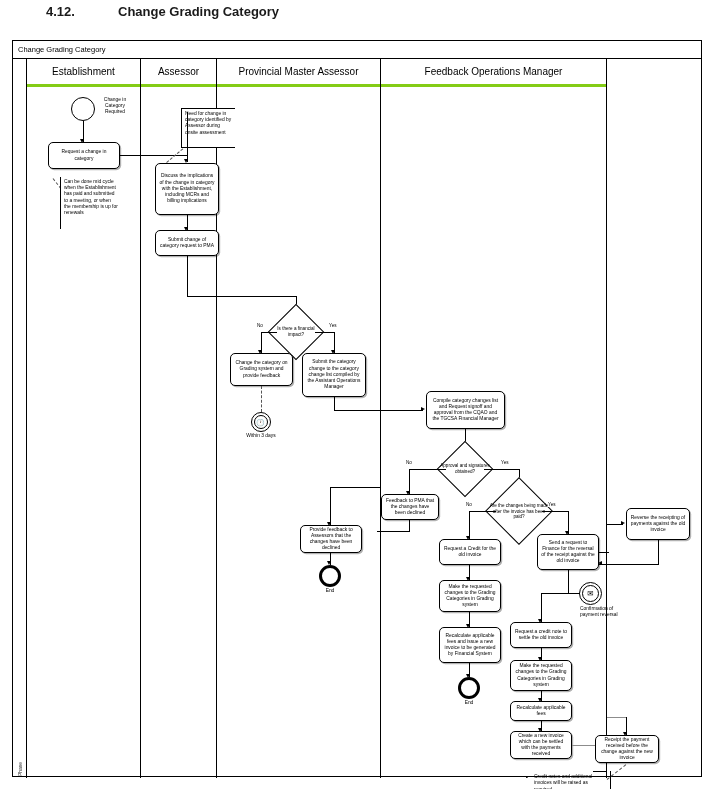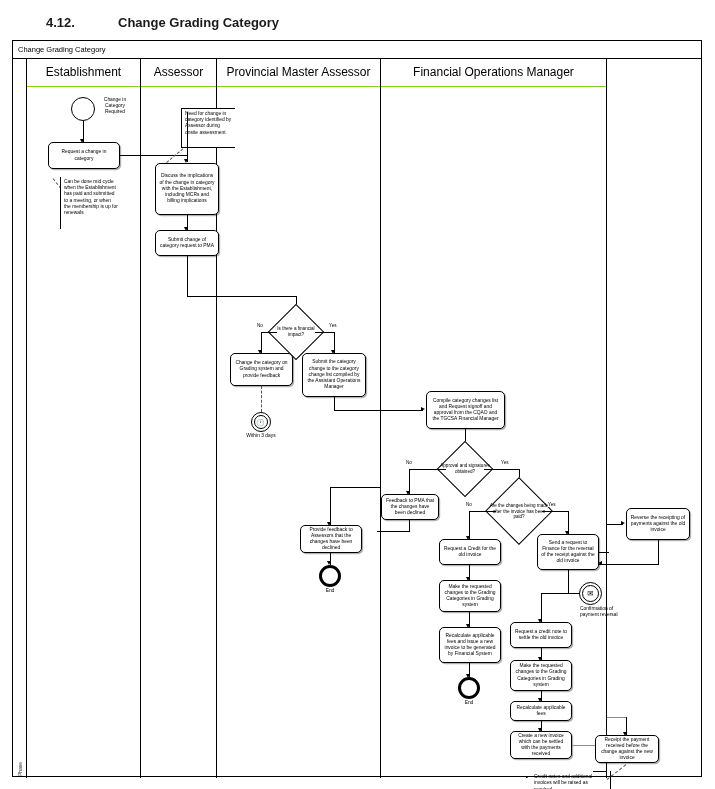--- a/index.html
+++ b/index.html
@@ -1,34 +1,34 @@
 <!DOCTYPE html>
 <html><head>
 <meta charset="utf-8">
 <style>
   html,body{margin:0;padding:0;background:#fff;}
   body{width:715px;height:789px;position:relative;font-family:"Liberation Sans",sans-serif;color:#000;}
 
   
-  #doc-heading{position:absolute;left:0;top:14px;width:715px;height:34px;}
+  #doc-heading{position:absolute;left:0;top:3px;width:715px;height:34px;}
   #doc-heading .num{position:absolute;left:46px;top:1px;font-size:13px;font-weight:bold;color:#1a1a1a;}
   #doc-heading .ttl{position:absolute;left:118px;top:1px;font-size:13px;font-weight:bold;color:#1a1a1a;}
 
   
   #pool{position:absolute;left:12px;top:40px;width:690px;height:737px;border:1px solid #000;box-sizing:border-box;}
   #pool-title{position:absolute;left:0;top:0;width:100%;height:18px;line-height:18px;
               font-size:7.5px;padding-left:5px;box-sizing:border-box;border-bottom:1px solid #000;}
   #pool-vert{position:absolute;left:0;top:18px;width:14px;height:719px;border-right:1px solid #000;box-sizing:border-box;}
   #pool-vert span{position:absolute;left:-9px;bottom:6px;width:32px;font-size:5px;
                   transform:rotate(-90deg);transform-origin:center;text-align:center;color:#333;}
 
   .lane{position:absolute;top:18px;height:719px;box-sizing:border-box;border-right:1px solid #000;}
   .lane:last-of-type{border-right:none;}
-  .lane-hdr{height:28px;border-bottom:1px solid #84cc16;display:flex;align-items:center;justify-content:center;
-            text-align:left;font-size:12px;line-height:9px;padding:0 3px;box-sizing:border-box;}
+  .lane-hdr{height:28px;border-bottom:3px solid #84cc16;display:flex;align-items:center;justify-content:center;
+            text-align:left;font-size:10px;line-height:9px;padding:0 3px;box-sizing:border-box;}
   .lane-body{position:relative;height:691px;}
 
   
   .task{position:absolute;border:1px solid #000;border-radius:5px;background:#fff;
         display:flex;align-items:center;justify-content:center;text-align:center;
         font-size:4.9px;line-height:6.2px;padding:2px 3px;box-sizing:border-box;
         box-shadow:1.2px 1.2px 0 rgba(0,0,0,.30);}
   .note{position:absolute;border:1px solid #000;border-left:1px solid #000;background:#fff;
         font-size:4.9px;line-height:6.2px;padding:2px 3px;box-sizing:border-box;
         border-top:none;border-right:none;border-bottom:none;}
@@ -170,21 +170,21 @@
       <div class="arw dn" style="left:43.4px;top:140px;"></div>
 
       <div class="task" style="left:14px;top:143px;width:64px;height:26px;">Submit change of category request to PMA</div>
 
       <div class="ln lnv" style="left:46px;top:169px;height:41px;"></div>
       <div class="ln lnh" style="left:46px;top:209px;width:30px;"></div>
     </div>
   </div>
 
   <div class="lane" style="left:368px;width:226px;">
-    <div class="lane-hdr">Financial Operations Manager</div>
+    <div class="lane-hdr">Feedback Operations Manager</div>
     <div class="lane-body">
 
       <div class="ln lnh" style="left:0;top:323px;width:42px;"></div>
       <div class="arw rt" style="left:40px;top:320.4px;"></div>
 
       <div class="task" style="left:45px;top:304px;width:79px;height:38px;">Compile category changes list and Request signoff and approval from the CQAO and the TGCSA Financial Manager</div>
 
       <div class="ln lnv" style="left:84px;top:342px;height:19px;"></div>
       <div class="arw dn" style="left:81.4px;top:358px;"></div>
 

